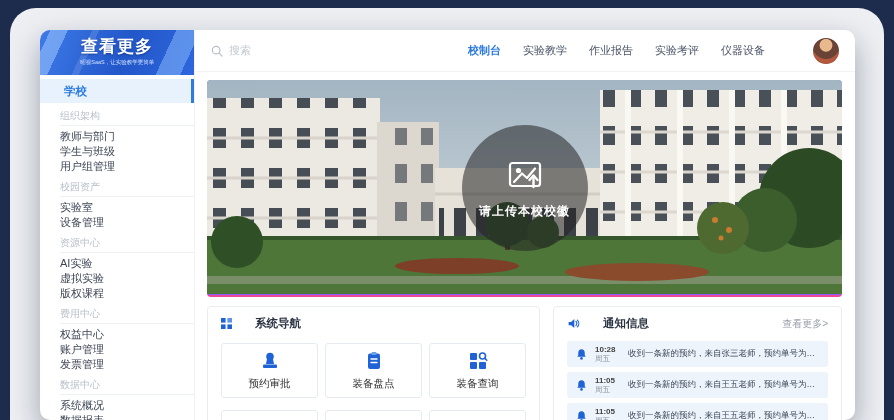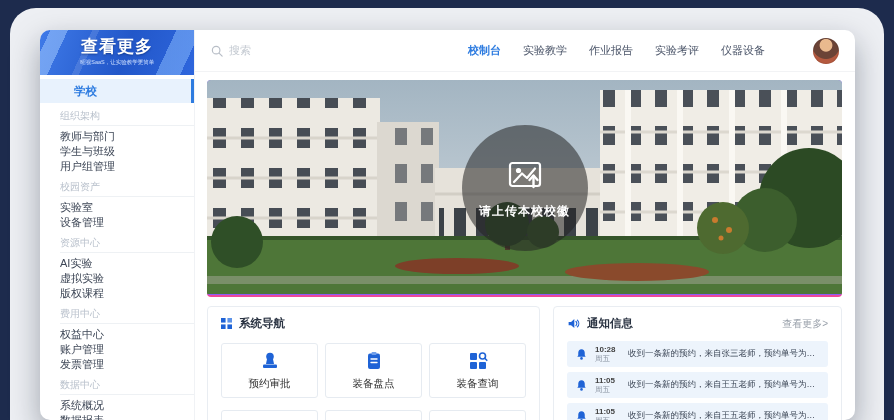--- a/index.html
+++ b/index.html
@@ -23,21 +23,21 @@
     background:
       linear-gradient(115deg, transparent 6%, rgba(160,200,255,.55) 6%, rgba(160,200,255,.55) 16%, transparent 16%),
       linear-gradient(115deg, transparent 78%, rgba(140,190,255,.5) 78%, rgba(140,190,255,.5) 92%, transparent 92%),
       linear-gradient(115deg, transparent 30%, rgba(255,255,255,.12) 30%, rgba(255,255,255,.12) 34%, transparent 34%); }
   .logo-title { position:relative; color:#fff; font-size:17px; font-weight:bold;
     letter-spacing:1px; text-shadow:0 1px 2px rgba(0,30,90,.5); line-height:1; }
   .logo-tagline { position:relative; color:#cfe0ff; font-size:10px; transform:scale(.55);
     transform-origin:center; white-space:nowrap; margin-top:2px; line-height:1; }
 
   .menu { padding-top:4px; }
-  .menu-item-active { height:24px; line-height:24px; padding-left:34px;
+  .menu-item-active { height:24px; line-height:24px; padding-left:24px;
     background:#e8f2fd; color:#2e7ce0; font-size:11.5px; font-weight:bold;
     border-right:3px solid #2e7ce0; cursor:pointer; }
   .menu-section { margin-top:6px; }
   .menu-section-header { height:13px; line-height:13px; padding-left:20px;
     font-size:10px; color:#b9c1cc; }
   .menu-divider { border-top:1px solid #eef1f4; margin:3px 0 3px 20px; }
   .menu-item { height:15px; line-height:15px; padding-left:20px; font-size:11px;
     color:#3d4656; cursor:pointer; white-space:nowrap; }
 
   
@@ -69,21 +69,21 @@
     width:126px; height:126px; border-radius:50%; background:rgba(35,35,35,.55);
     display:flex; flex-direction:column; align-items:center; justify-content:center;
     gap:9px; cursor:pointer; }
   .upload-text { color:#fff; font-size:12px; font-weight:bold; letter-spacing:1px; }
 
   
   .panels { display:flex; gap:13px; margin-top:9px; align-items:stretch; }
   .panel { background:#fff; border:1px solid #e9edf2; border-radius:4px; padding:9px 13px; }
   .panel-nav { width:333px; flex:0 0 333px; }
   .panel-notice { flex:1; min-width:0; }
-  .panel-header { display:flex; align-items:center; gap:7px; }
+  .panel-header { display:flex; align-items:center; gap:23px; }
   .panel-title { font-size:11.5px; font-weight:bold; color:#2a3342; }
   .more-link { margin-left:auto; font-size:10px; color:#9aa1ab; cursor:pointer; }
 
   .cards { margin-top:12px; display:grid; grid-template-columns:repeat(3,1fr); gap:12px 7px; }
   .card { border:1px solid #e6ebf1; border-radius:3px; height:55px; cursor:pointer;
     display:flex; flex-direction:column; align-items:center; justify-content:center; gap:6px; }
   .card-label { font-size:10.5px; color:#333; }
 
   .notice-list { margin-top:10px; }
   .notice-row { display:flex; align-items:center; gap:7px; background:#edf4fc;

